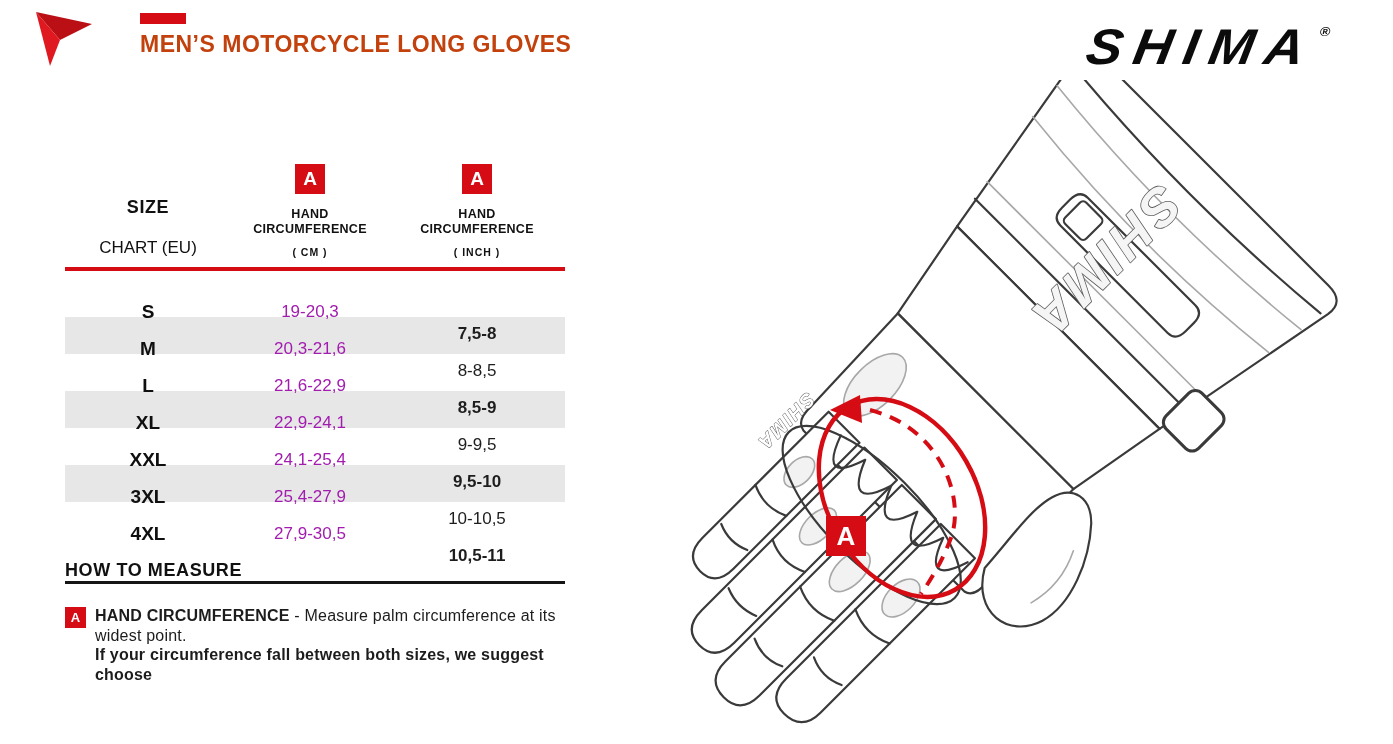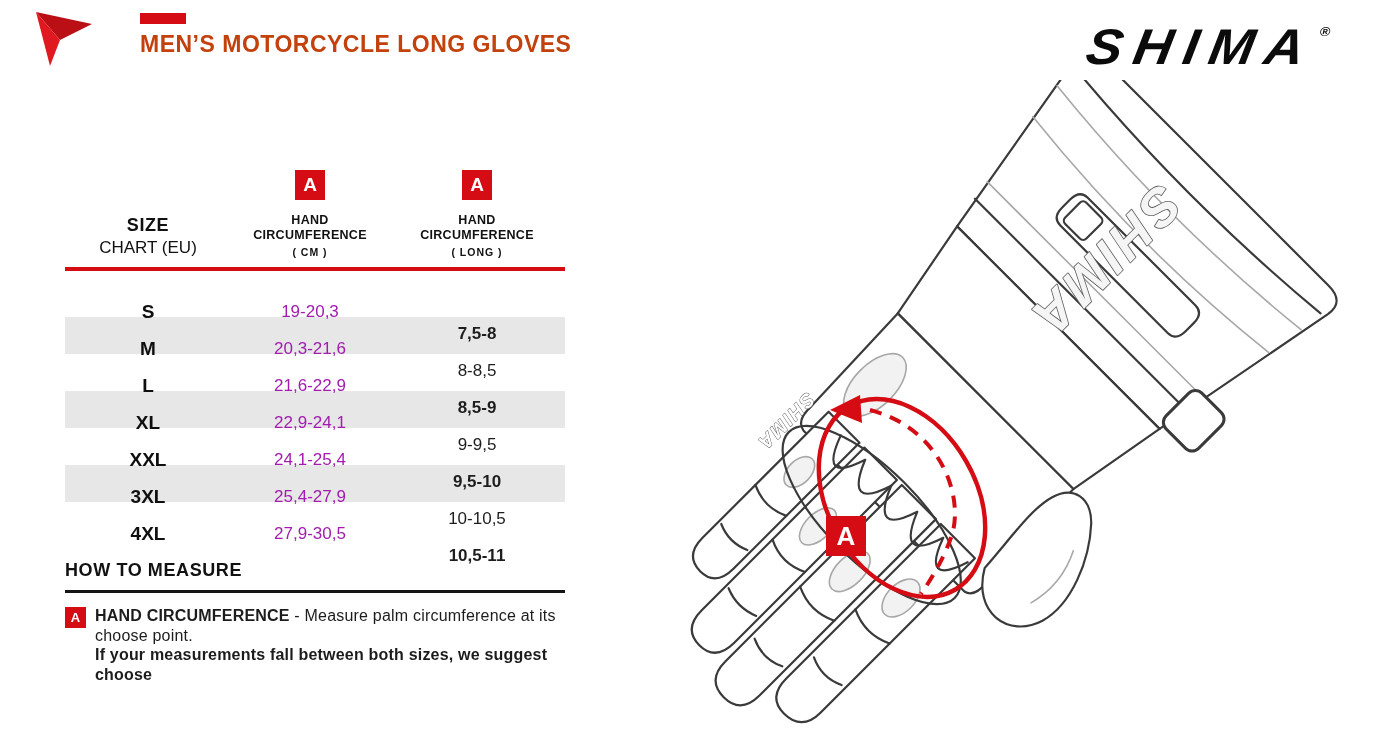--- a/index.html
+++ b/index.html
@@ -16,35 +16,35 @@
                     color:#0b0b0b; white-space:nowrap; }
   .brand-reg { font-size:13px; font-style:normal; letter-spacing:0; vertical-align:28px; margin-left:2px; }
 
   
   .size-table { position:absolute; left:65px; top:158px; width:500px; }
   .thead { display:grid; grid-template-columns:166px 158px 176px; }
   .th { display:flex; flex-direction:column; justify-content:flex-end; align-items:center; height:100px; text-align:center; }
   .hbadge { width:30px; height:30px; background:#d50c13; color:#fff; font-weight:700; font-size:19px;
             display:flex; align-items:center; justify-content:center; margin-bottom:13px; }
   .th-size-1 { font-size:18px; font-weight:700; letter-spacing:.6px; }
-  .th-size-2 { font-size:17px; margin-top:2px; }
+  .th-size-2 { font-size:17px; margin-top:20px; }
   .th-hand  { font-size:12.5px; font-weight:700; letter-spacing:.3px; line-height:15px; }
-  .th-unit  { font-size:10.5px; font-weight:700; letter-spacing:1px; margin-top:3px; }
+  .th-unit  { font-size:10.5px; font-weight:700; letter-spacing:1px; margin-top:9px; }
   .thead-rule { border:none; border-top:4px solid #d50c13; margin-top:9px; }
   .tbody { margin-top:9px; }
   .trow { display:grid; grid-template-columns:166px 158px 176px; height:37px; align-items:center; text-align:center; }
   .trow:nth-child(even) { background:#e7e7e7; }
   .cell-size { font-size:19px; font-weight:700; color:#0f0f0f; }
   .cell-cm   { font-size:17px; color:#a21caf; }
   .cell-inch { font-size:17px; color:#1d1d1d;margin-top:44px; }
   .trow:nth-child(odd) .cell-inch { font-weight:700; }
 
   
   .htm { position:absolute; left:65px; top:560px; width:500px; }
-  .htm-heading { font-size:18px; font-weight:700; letter-spacing:.6px; padding-bottom:9px; border-bottom:3px solid #151515; }
+  .htm-heading { font-size:18px; font-weight:700; letter-spacing:.6px; border-bottom:3px solid #151515; }
   .measure { position:absolute; left:65px; top:606px; width:560px; display:flex; gap:9px; }
   .mbadge { width:21px; height:21px; background:#d50c13; color:#fff; font-weight:700; font-size:13px;
             display:flex; align-items:center; justify-content:center; flex-shrink:0; margin-top:1px; }
   .mtext { font-size:16px; line-height:19.5px; color:#1c1c1c; letter-spacing:.2px; white-space:nowrap; }
   .mtext .b { font-weight:700; }
 
   
   .glove-svg { position:absolute; left:640px; top:80px; width:730px; height:660px; }
 </style>
 </head>
@@ -71,21 +71,21 @@
     <div class="th">
       <div class="hbadge">A</div>
       <div class="th-hand">HAND</div>
       <div class="th-hand">CIRCUMFERENCE</div>
       <div class="th-unit">( CM )</div>
     </div>
     <div class="th">
       <div class="hbadge">A</div>
       <div class="th-hand">HAND</div>
       <div class="th-hand">CIRCUMFERENCE</div>
-      <div class="th-unit">( LONG )</div>
+      <div class="th-unit">( INCH )</div>
     </div>
   </div>
   <hr class="thead-rule">
   <div class="tbody">
     <div class="trow">
       <div class="cell-size">S</div>
       <div class="cell-cm">19-20,3</div>
       <div class="cell-inch">7,5-8</div>
     </div>
     <div class="trow">
@@ -122,22 +122,22 @@
 </div>
 
 <div class="htm">
   <div class="htm-heading">HOW TO MEASURE</div>
 </div>
 
 <div class="measure">
   <div class="mbadge">A</div>
   <div class="mtext">
     <div><span class="b">HAND CIRCUMFERENCE</span><span> - Measure palm circumference at its</span></div>
-    <div>choose point.</div>
-    <div class="b">If your measurements fall between both sizes, we suggest</div>
+    <div>widest point.</div>
+    <div class="b">If your circumference fall between both sizes, we suggest</div>
     <div class="b">choose</div>
   </div>
 </div>
 
 <svg class="glove-svg" viewBox="0 0 730 660">
   <g transform="translate(300 370) rotate(-135) scale(1.15)" fill="#ffffff" stroke="#3a3a3a" stroke-width="1.9" stroke-linejoin="round" stroke-linecap="round">
 
     <path d="M -122 148 L -155 322 Q -158 340 -138 340 L 142 340 Q 160 340 157 322 L 127 148 Z"></path>
     <path d="M -128 176 L 133 176" fill="none"></path>
     <path d="M -131 194 L 136 194" fill="none" stroke="#a8a8a8" stroke-width="1.4"></path>

